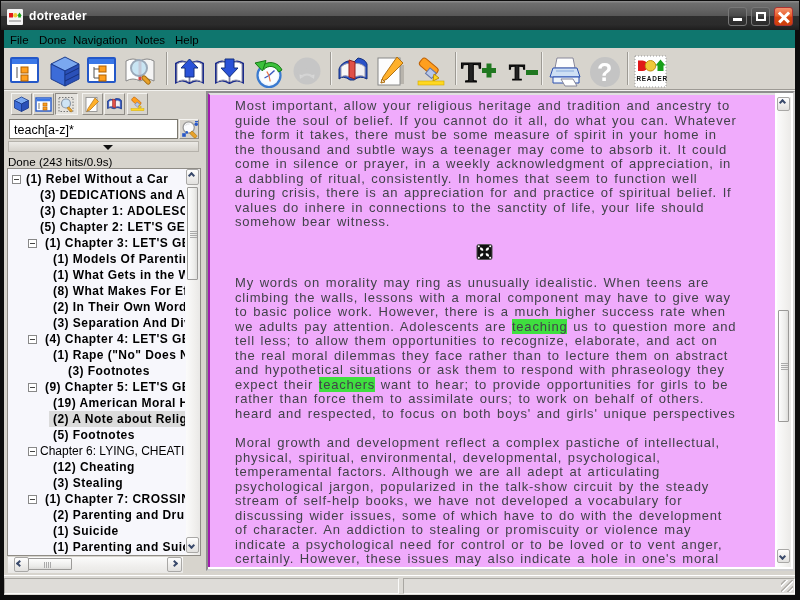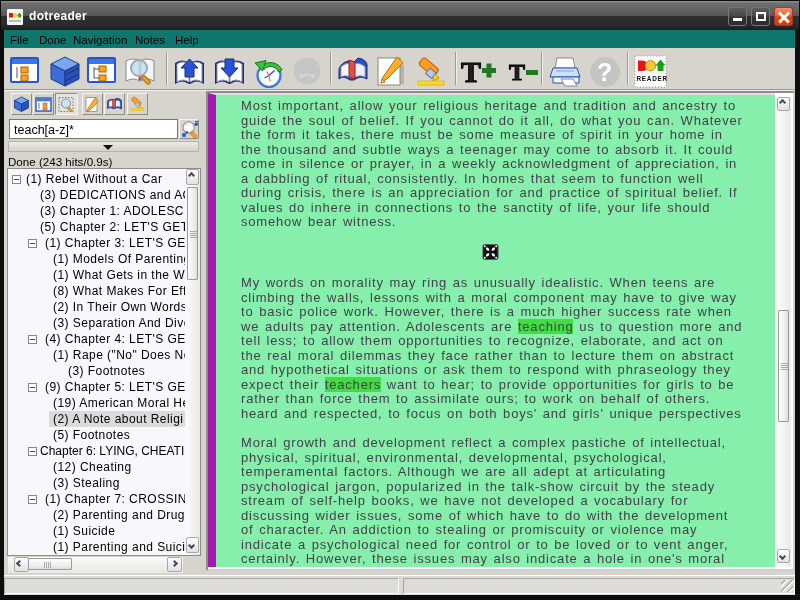--- a/index.html
+++ b/index.html
@@ -29,42 +29,42 @@
 .tabbtn svg { position:absolute; left:1px; top:2px; }
 #searchbox { position:absolute; left:5px; top:28px; width:169px; height:20px; background:#fff;
   border:1px solid #7b786f; font-size:12.5px; color:#000; padding:3px 0 0 4px; }
 #searchbtn { position:absolute; left:175px; top:28px; width:20px; height:20px; background:#d7d4cd;
   border:1px solid; border-color:#f4f3f0 #8f8c86 #8f8c86 #f4f3f0; }
 #collapsebar { position:absolute; left:4px; top:50px; width:191px; height:11px;
   background:linear-gradient(to bottom,#eceae6,#d5d2cb); border:1px solid #b5b2ab; }
 #collapsebar:after { content:""; position:absolute; left:94px; top:3px; border:5px solid transparent; border-top:5px solid #111; }
 #donetext { position:absolute; left:4px; top:64px; font-size:11.6px; color:#000; }
 #treebox { position:absolute; left:3px; top:77px; width:194px; height:388px; background:#f7f7fc; border:1px solid #8f8c86; }
-.trow { position:absolute; left:0; width:177px; height:16px; font-size:12px; font-weight:normal; letter-spacing:0.45px; color:#000; white-space:nowrap; overflow:hidden; }
+.trow { position:absolute; left:0; width:177px; height:16px; font-size:12px; font-weight:bold; letter-spacing:0.45px; color:#000; white-space:nowrap; overflow:hidden; }
 .trow span { position:absolute; top:1px; }
 .exp { position:absolute; top:4px; width:9px; height:9px; background:#fff; border:1px solid #888; }
 .exp:after { content:""; position:absolute; left:1px; top:3px; width:5px; height:1px; background:#444; }
 .sbtn { position:absolute; background:linear-gradient(to bottom,#fefefe,#eeedeb 55%,#e2e1df); border:1px solid #a9a8a6; border-radius:2px; }
 .sthv { position:absolute; left:1px; width:11px; background:linear-gradient(to right,#fdfdfd,#ececea 70%,#dddcda); border:1px solid #9b9a98; border-radius:1px; }
 .grip { position:absolute; left:2px; width:7px; height:7px; background:repeating-linear-gradient(to bottom,#aaa 0,#aaa 1px,transparent 1px,transparent 2px); }
 .aru,.ard,.arl,.arr { position:absolute; width:5px; height:5px; border:0 solid #3a4a6c; }
 .aru { border-top-width:2px; border-left-width:2px; transform:rotate(45deg); }
 .ard { border-bottom-width:2px; border-right-width:2px; transform:rotate(45deg); }
 .arl { border-left-width:2px; border-bottom-width:2px; transform:rotate(45deg); }
 .arr { border-top-width:2px; border-right-width:2px; transform:rotate(45deg); }
 
 #tvsb { position:absolute; left:178px; top:0; width:14px; height:386px; background:linear-gradient(to right,#fbfbfb,#f1f0ee 60%,#e9e8e6); }
 
 #hsb { position:absolute; left:4px; top:466px; width:175px; height:16px; background:linear-gradient(to bottom,#fbfbfb,#efeeec 60%,#e9e8e6); }
 
 #splitter { position:absolute; left:202px; top:91px; width:4px; height:483px; background:#d7d4cd; }
 
 #textarea { position:absolute; left:206px; top:91px; width:589px; height:480px; background:#fff;
   border:2px solid; border-color:#8e8e8e #cfcfcf #cfcfcf #8e8e8e; }
-#textinner { position:absolute; left:0; top:0; width:567px; height:474px; background:#86efac; overflow:hidden; border-top:2px solid #e0e0e0; border-left:8px solid #a21caf; }
+#textinner { position:absolute; left:0; top:0; width:567px; height:474px; background:#f0abfc; overflow:hidden; border-top:2px solid #e0e0e0; border-left:2px solid #a21caf; }
 #textcol { position:absolute; left:25px; top:4px; width:520px; font-size:13px; line-height:14.5px;
   letter-spacing:0.8px; word-spacing:1.3px; color:#42424a; white-space:nowrap; }
 .hl { background:#3fdf3f; }
 .gap1 { height:14.5px; }
 .gap2 { height:14px; }
 .gap3 { height:15px; }
 #textcol .orn { height:18px; text-align:left; }
 #textcol .orn svg { display:block; margin-left:241px; }
 .selbg { position:absolute; left:41px; top:0; width:137px; height:16px; background:#dbdbdb; }
 

